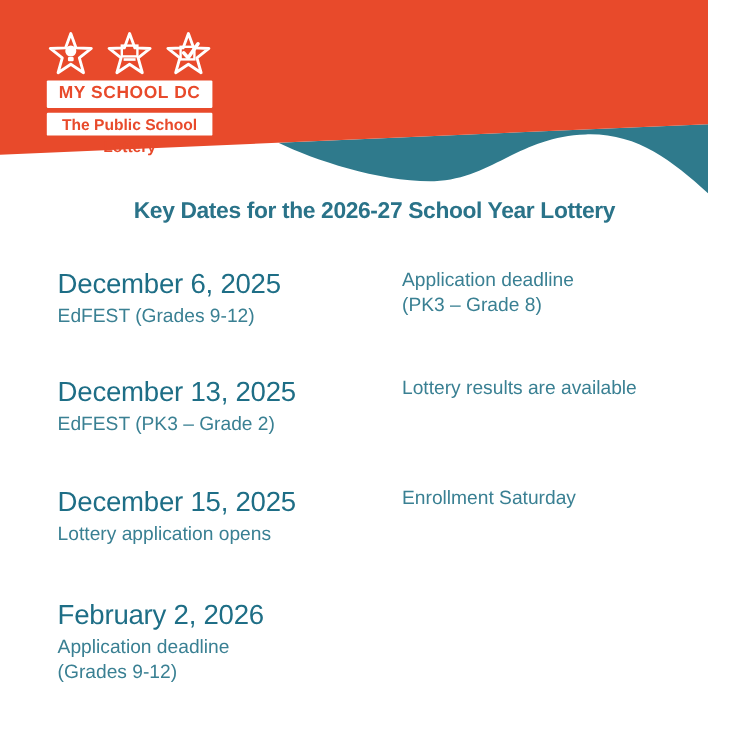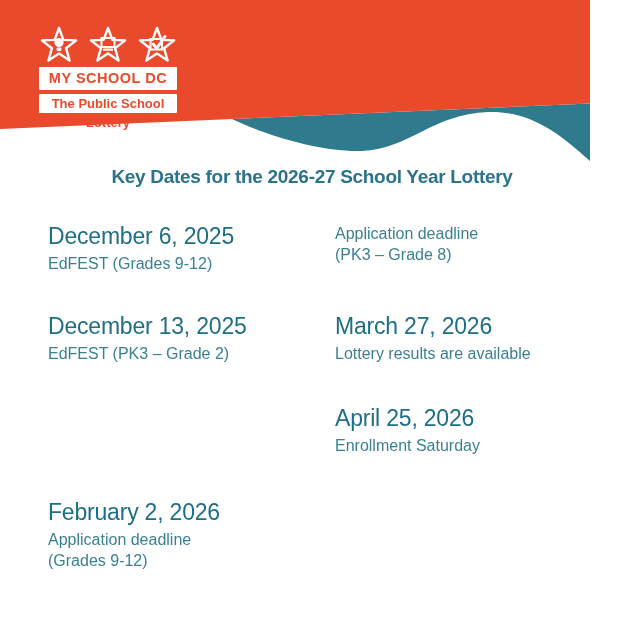--- a/index.html
+++ b/index.html
@@ -119,32 +119,34 @@
   <h1 class="page-title">Key Dates for the 2026-27 School Year Lottery</h1>
 
   <div class="entry col-left row-1">
     <h3>December 6, 2025</h3>
     <p>EdFEST (Grades 9-12)</p>
   </div>
   <div class="entry col-left row-2">
     <h3>December 13, 2025</h3>
     <p>EdFEST (PK3 – Grade 2)</p>
   </div>
+  <div class="entry col-left row-3">
+    <h3>December 15, 2025</h3>
+    <p>Lottery application opens</p>
+  </div>
   <div class="entry col-left row-4">
     <h3>February 2, 2026</h3>
     <p>Application deadline
 (Grades 9-12)</p>
   </div>
 
   <div class="entry col-right row-1">
     <p>Application deadline
 (PK3 – Grade 8)</p>
   </div>
   <div class="entry col-right row-2">
-    <h3>March 27, 2026</h3>
     <p>Lottery results are available</p>
   </div>
   <div class="entry col-right row-3">
-    <h3>April 25, 2026</h3>
     <p>Enrollment Saturday</p>
   </div>
 
 </div>
 
 </body></html>

